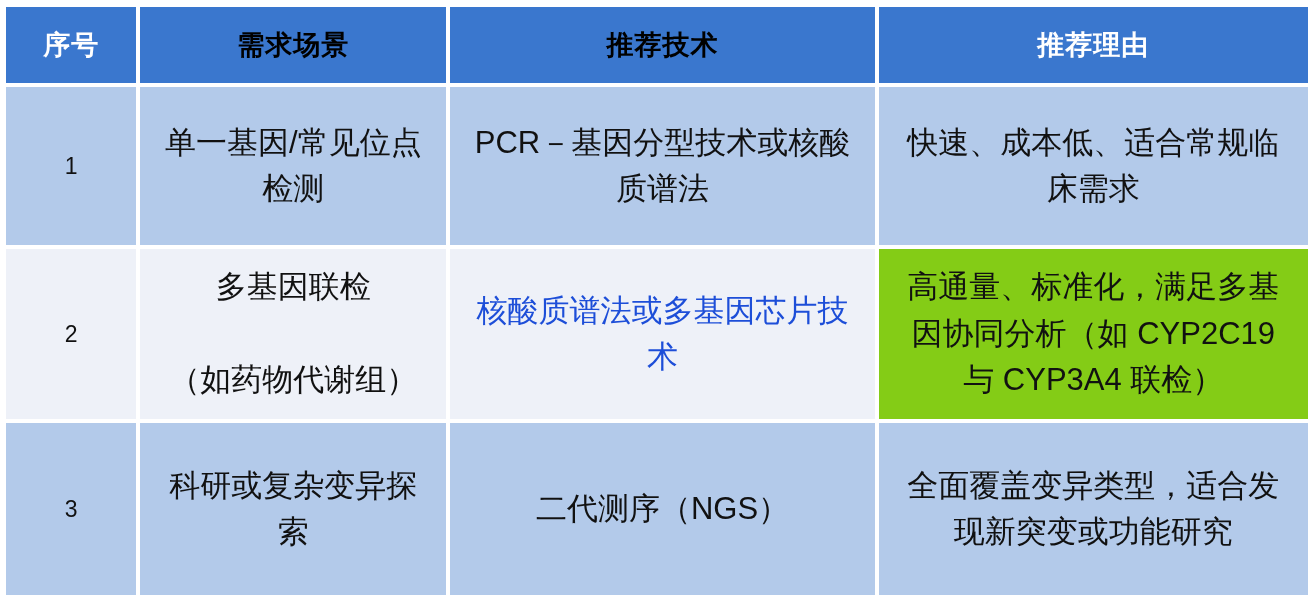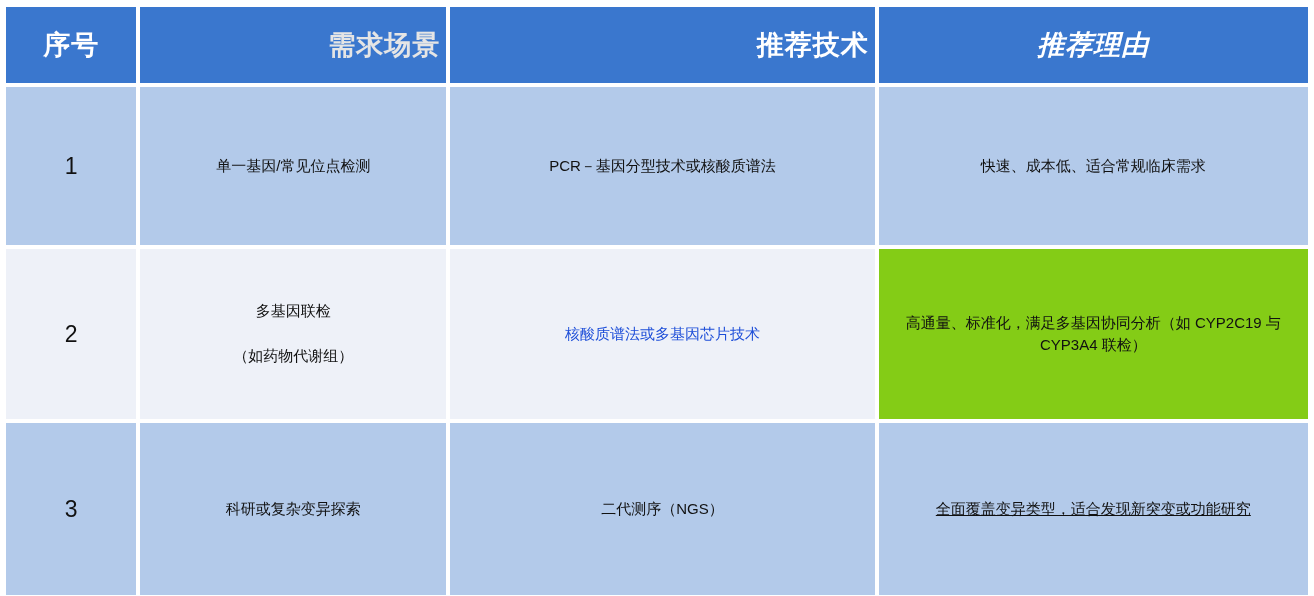--- a/index.html
+++ b/index.html
@@ -41,37 +41,37 @@
     height: 76px;
     padding: 0 6px;
     letter-spacing: 1px;
   }
 
   
   tbody td {
     vertical-align: middle;
     text-align: center;
     color: #111111;
-    font-size: 15px;
+    font-size: 31px;
     line-height: 1.5;
     padding: 10px 14px;
   }
 
   tbody tr.row-shade td { background: #b3caea; }
   tbody tr.row-light td { background: #eef1f8; }
 
   td.col-index   { width: 130px; font-size: 23px; }
   td.col-scene   { width: 305px; }
   td.col-tech    { width: 423px; }
   td.col-reason  { width: 428px; }
 
   th.col-index   { width: 130px; }
   th.col-scene   { width: 305px; }
   th.col-tech    { width: 423px; }
-  th.col-reason  { width: 428px; font-style: italic; }
+  th.col-reason  { width: 428px; }
 
   .cell-lines { display: block; }
   .cell-line { display: block; }
   .cell-line.spacer { height: 1.5em; }
 
   tr.row-1 { height: 158px; }
   tr.row-2 { height: 170px; }
   tr.row-3 { height: 172px; }
 </style>
 </head>
@@ -81,22 +81,22 @@
   <table class="rec-table">
     <colgroup>
       <col style="width:130px">
       <col style="width:305px">
       <col style="width:423px">
       <col style="width:428px">
     </colgroup>
     <thead>
       <tr>
         <th class="col-index" style="background: rgb(58, 119, 206); color: rgb(255, 255, 255);">序号</th>
-        <th class="col-scene" style="background: rgb(58, 119, 206); color: #e5e5e5; text-align: right;">需求场景</th>
-        <th class="col-tech" style="background: rgb(58, 119, 206); color: #ffffff; text-align: right;">推荐技术</th>
+        <th class="col-scene" style="background: rgb(58, 119, 206); color: #000000;">需求场景</th>
+        <th class="col-tech" style="background: rgb(58, 119, 206); color: #000000;">推荐技术</th>
         <th class="col-reason" style="background: rgb(58, 119, 206); color: rgb(255, 255, 255);">推荐理由</th>
       </tr>
     </thead>
     <tbody>
 
       <tr class="row-1 row-shade">
         <td class="col-index" style="background: rgb(179, 202, 234); color: rgb(17, 17, 17);">1</td>
         <td class="col-scene" style="background: rgb(179, 202, 234); color: rgb(17, 17, 17);">
           <span class="cell-lines">
               <span class="cell-line">单一基因/常见位点检测</span>
@@ -140,21 +140,21 @@
         <td class="col-scene" style="background: rgb(179, 202, 234); color: rgb(17, 17, 17); margin-top: 40px;">
           <span class="cell-lines">
               <span class="cell-line">科研或复杂变异探索</span>
             </span>
         </td>
         <td class="col-tech" style="background: rgb(179, 202, 234); color: rgb(17, 17, 17);">
           <span class="cell-lines">
               <span class="cell-line">二代测序（NGS）</span>
             </span>
         </td>
-        <td class="col-reason" style="background: rgb(179, 202, 234); color: rgb(17, 17, 17); text-decoration: underline;">
+        <td class="col-reason" style="background: rgb(179, 202, 234); color: rgb(17, 17, 17);">
           <span class="cell-lines">
               <span class="cell-line">全面覆盖变异类型，适合发现新突变或功能研究</span>
             </span>
         </td>
       </tr>
 
     </tbody>
   </table>
 </div>
 

